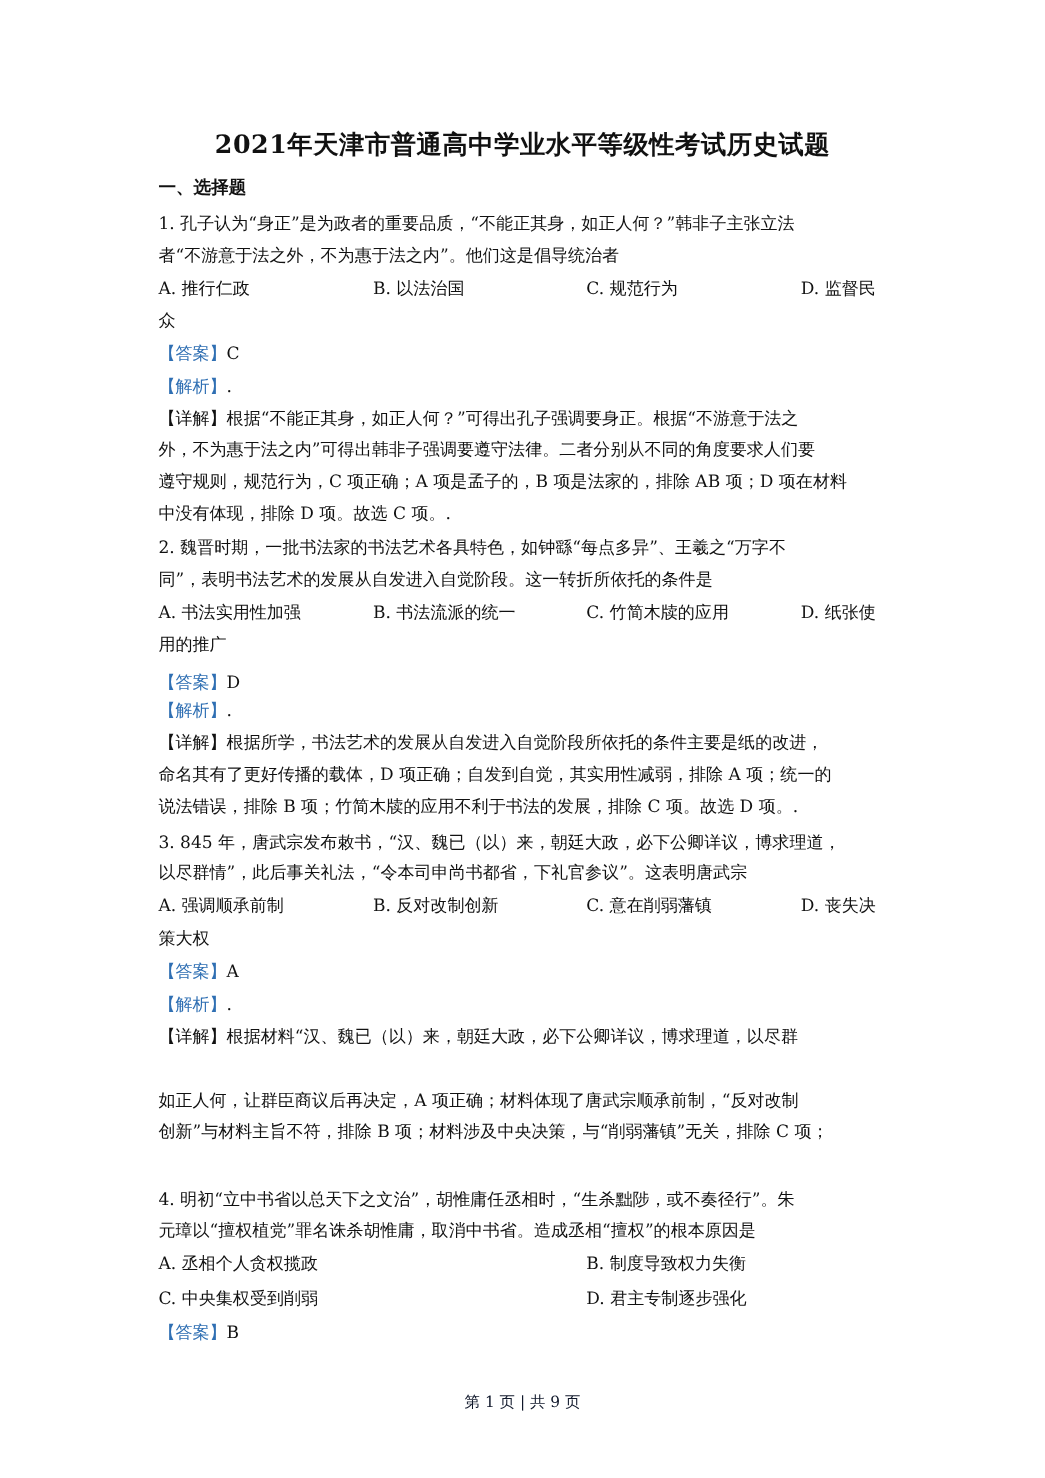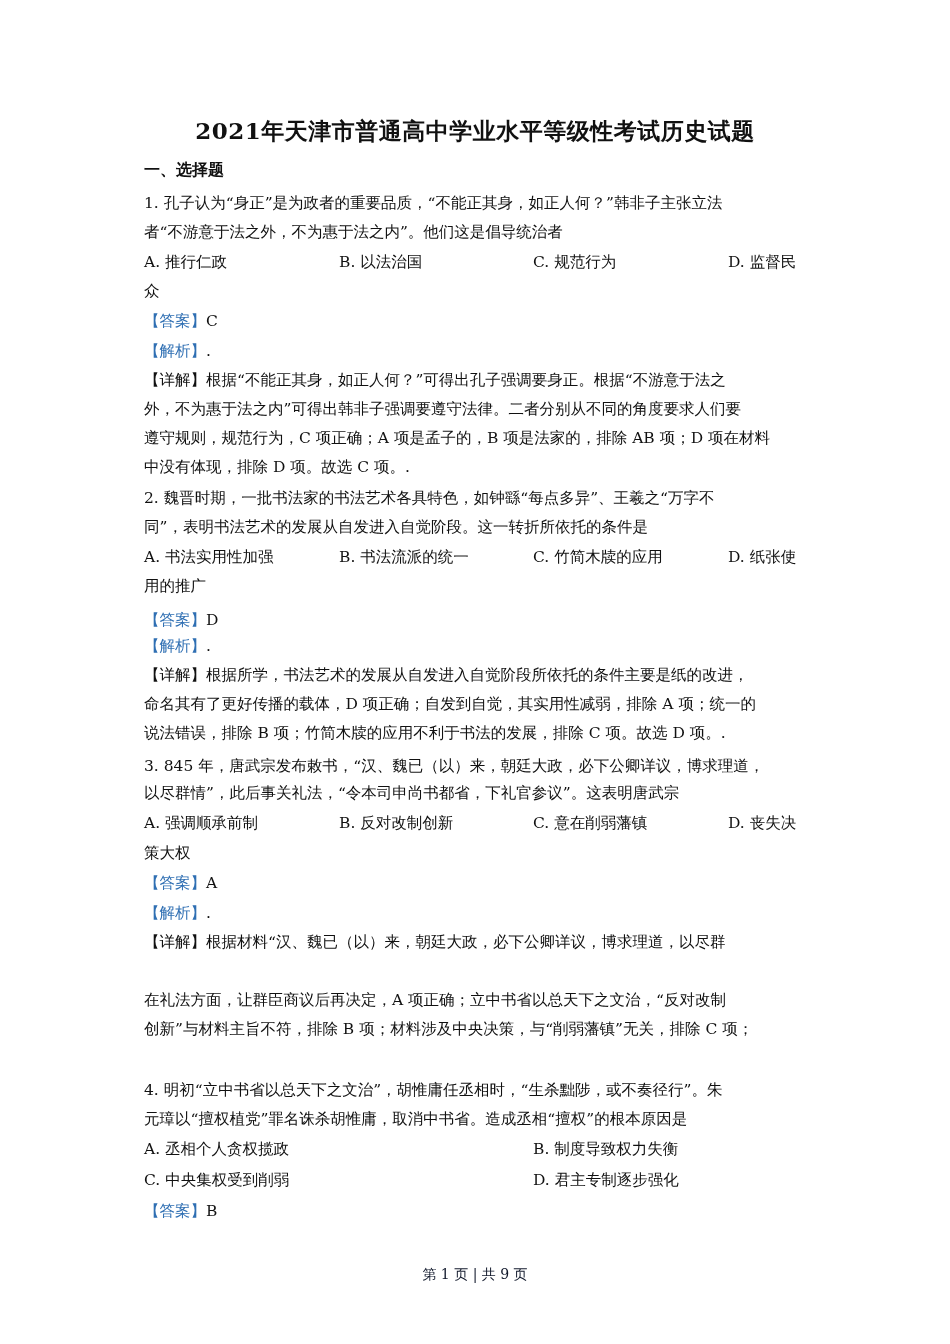--- a/index.html
+++ b/index.html
@@ -100,21 +100,21 @@
   <div class="line" style="top:756px">3. 845 年，唐武宗发布敕书，“汉、魏已（以）来，朝廷大政，必下公卿详议，博求理道，</div>
   <div class="line" style="top:783px">以尽群情”，此后事关礼法，“令本司申尚书都省，下礼官参议”。这表明唐武宗</div>
   <div class="opt" style="left:144px;top:813px">A. 强调顺承前制</div>
   <div class="opt" style="left:339px;top:813px">B. 反对改制创新</div>
   <div class="opt" style="left:533px;top:813px">C. 意在削弱藩镇</div>
   <div class="opt" style="left:728px;top:813px">D. 丧失决</div>
   <div class="line" style="top:843px">策大权</div>
   <div class="line" style="top:873px"><span class="label-blue">【答案】</span><span>A</span></div>
   <div class="line" style="top:903px"><span class="label-blue">【解析】</span><span>.</span></div>
   <div class="line" style="top:932px"><span>【详解】</span><span>根据材料“汉、魏已（以）来，朝廷大政，必下公卿详议，博求理道，以尽群</span></div>
-  <div class="line" style="top:990px">在礼法方面，让群臣商议后再决定，A 项正确；立中书省以总天下之文治，“反对改制</div>
+  <div class="line" style="top:990px">如正人何，让群臣商议后再决定，A 项正确；材料体现了唐武宗顺承前制，“反对改制</div>
   <div class="line" style="top:1019px">创新”与材料主旨不符，排除 B 项；材料涉及中央决策，与“削弱藩镇”无关，排除 C 项；</div>
 
   <div class="line" style="top:1080px">4. 明初“立中书省以总天下之文治”，胡惟庸任丞相时，“生杀黜陟，或不奏径行”。朱</div>
   <div class="line" style="top:1109px">元璋以“擅权植党”罪名诛杀胡惟庸，取消中书省。造成丞相“擅权”的根本原因是</div>
   <div class="opt" style="left:144px;top:1139px">A. 丞相个人贪权揽政</div>
   <div class="opt" style="left:533px;top:1139px">B. 制度导致权力失衡</div>
   <div class="opt" style="left:144px;top:1170px">C. 中央集权受到削弱</div>
   <div class="opt" style="left:533px;top:1170px">D. 君主专制逐步强化</div>
   <div class="line" style="top:1201px"><span class="label-blue">【答案】</span><span>B</span></div>
 

